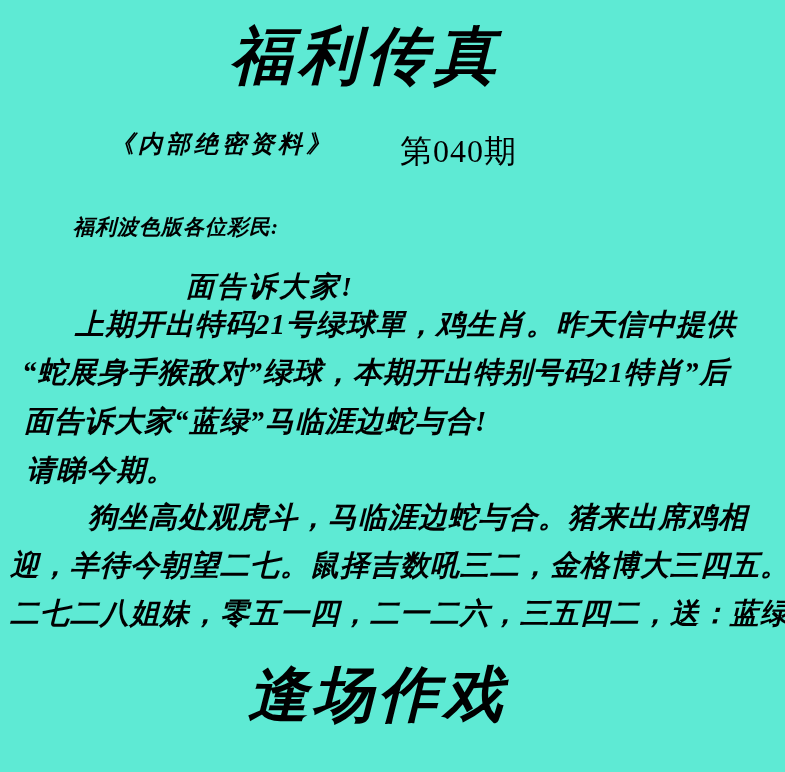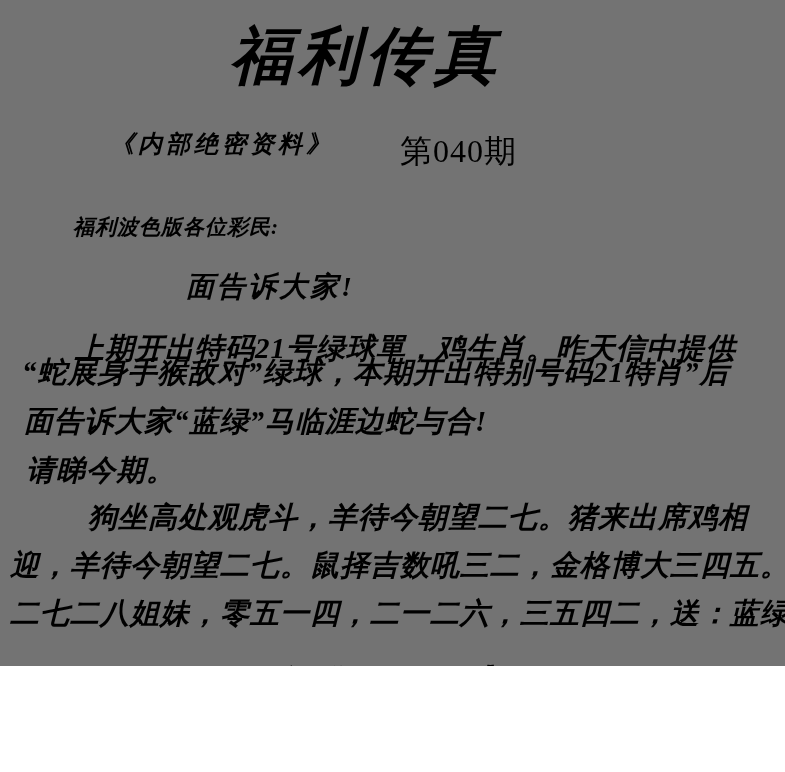--- a/index.html
+++ b/index.html
@@ -3,22 +3,22 @@
 <meta charset="utf-8">
 <style>
   html, body {
     margin: 0;
     padding: 0;
     background: #ffffff;
   }
   .page {
     position: relative;
     width: 785px;
-    height: 666px;
-    background: #737373;
+    height: 772px;
+    background: #5eead4;
     overflow: hidden;
     font-family: "Liberation Serif", "DejaVu Serif", serif;
     color: #000000;
   }
   
   .calli {
     font-family: "Liberation Serif", "DejaVu Serif", serif;
     font-style: italic;
     font-weight: bold;
     color: #000000;
@@ -68,21 +68,21 @@
     left: 186px;
     top: 268px;
     font-size: 28px;
     letter-spacing: 3px;
   }
   .body-line {
     font-size: 29px;
     letter-spacing: 1px;
     line-height: 1.2;
   }
-  .bl-0 { left: 75px;  top: 307px; margin-top: 24px; }
+  .bl-0 { left: 75px;  top: 307px; }
   .bl-1 { left: 22px;  top: 355px; }
   .bl-2 { left: 24px;  top: 404px; }
   .bl-3 { left: 26px;  top: 453px; }
   .bl-4 { left: 88px;  top: 500px; }
   .bl-5 { left: 10px;  top: 548px; }
   .bl-6 { left: 10px;  top: 596px; }
 
   .footer-title {
     left: 248px;
     top: 655px;
@@ -104,20 +104,20 @@
 
   <div class="abs calli salutation">福利波色版各位彩民:</div>
 
   <div class="abs calli greeting">面告诉大家!</div>
 
   <div>
     <div class="abs calli body-line bl-0">上期开出特码21号绿球單，鸡生肖。昨天信中提供</div>
     <div class="abs calli body-line bl-1">“蛇展身手猴敌对”绿球，本期开出特别号码21特肖”后</div>
     <div class="abs calli body-line bl-2">面告诉大家“蓝绿”马临涯边蛇与合!</div>
     <div class="abs calli body-line bl-3">请睇今期。</div>
-    <div class="abs calli body-line bl-4">狗坐高处观虎斗，羊待今朝望二七。猪来出席鸡相</div>
+    <div class="abs calli body-line bl-4">狗坐高处观虎斗，马临涯边蛇与合。猪来出席鸡相</div>
     <div class="abs calli body-line bl-5">迎，羊待今朝望二七。鼠择吉数吼三二，金格博大三四五。</div>
     <div class="abs calli body-line bl-6">二七二八姐妹，零五一四，二一二六，三五四二，送：蓝绿</div>
   </div>
 
   <div class="abs calli footer-title">逢场作戏</div>
 
 </div>
 
 </body></html>

